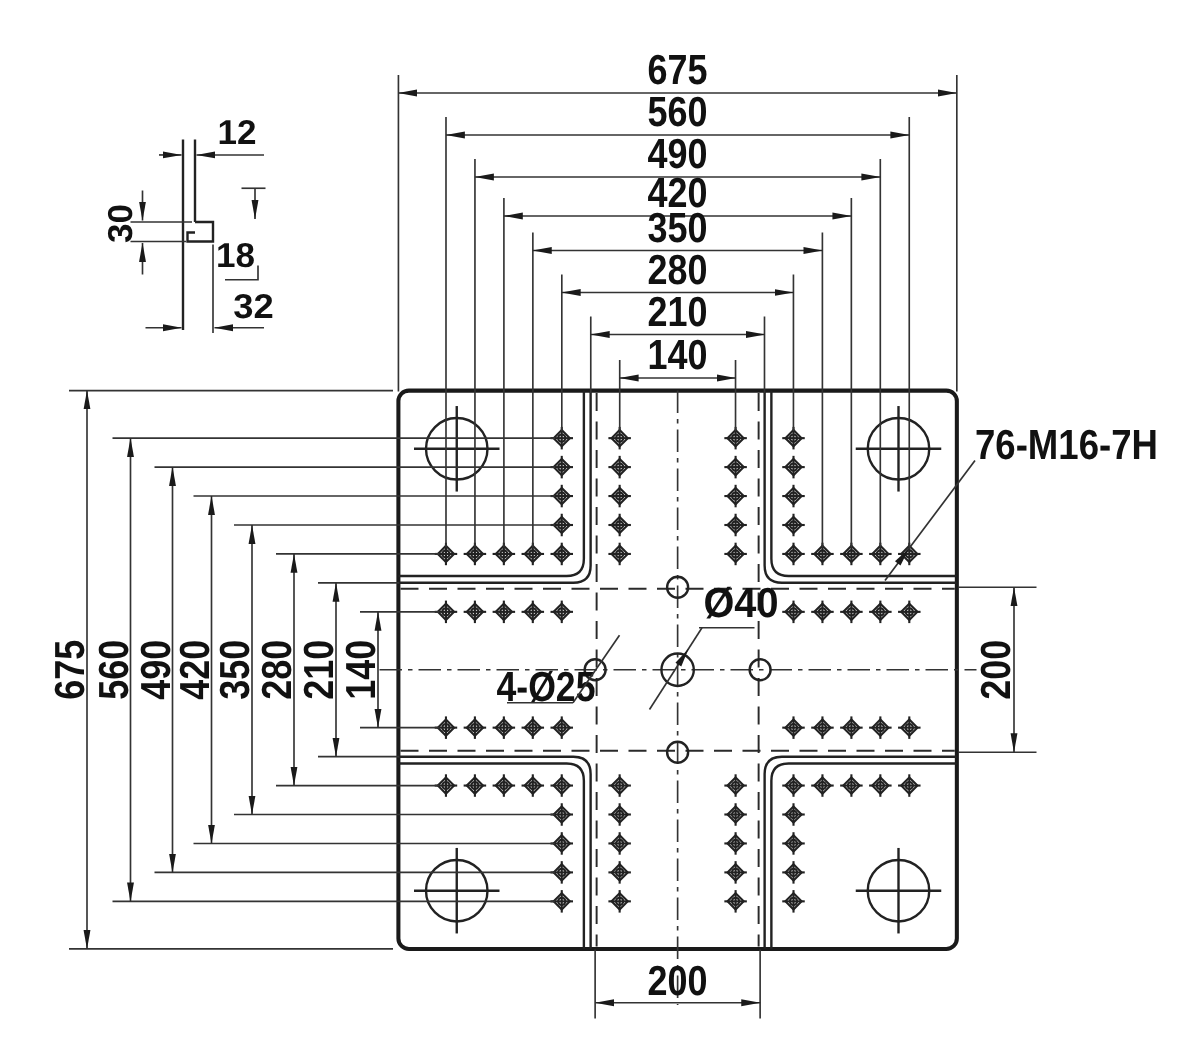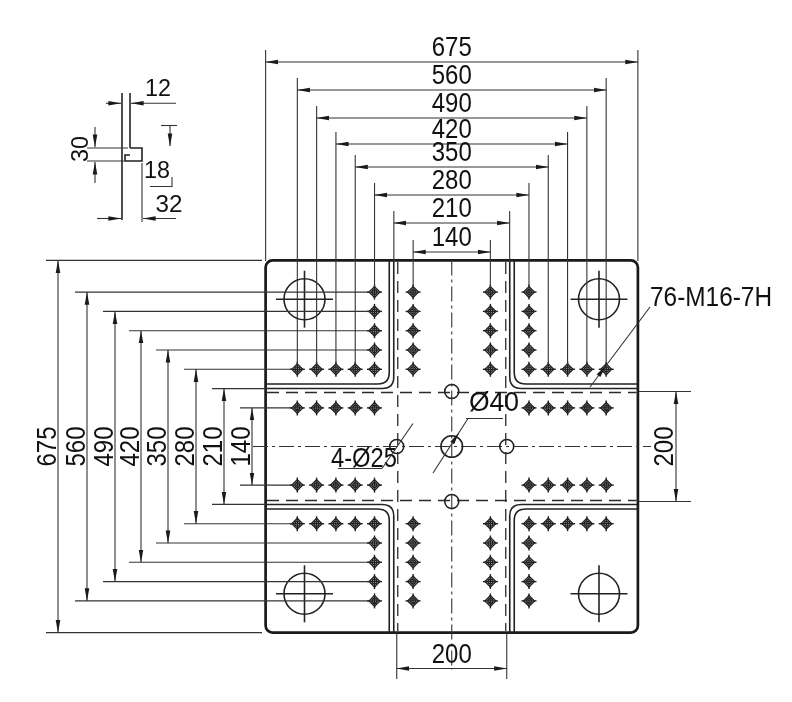--- a/index.html
+++ b/index.html
@@ -1,16 +1,16 @@
 <!DOCTYPE html>
 <html><head>
 <meta charset="utf-8">
 <style>
   html,body{margin:0;padding:0;background:#fff;}
-  #stage{width:792px;height:702px;position:relative;background:#a3a3a3;overflow:hidden;}
+  #stage{width:792px;height:702px;position:relative;background:#a3a3a3;overflow:hidden;font-weight:bold;}
   svg{display:block;}
   text{font-family:"Liberation Sans","DejaVu Sans",sans-serif;fill:#111;}
   .dimtxt{font-size:28px;}
   .dettxt{font-size:23px;}
   .thick{stroke:#1a1a1a;stroke-width:2.7;fill:none;}
   .med{stroke:#222;stroke-width:1.6;fill:none;}
   .thin{stroke:#333;stroke-width:1.1;fill:none;}
   .dash{stroke:#2a2a2a;stroke-width:1.3;fill:none;stroke-dasharray:12 7;}
   .cl{stroke:#333;stroke-width:1.1;fill:none;stroke-dasharray:15 4 3 4;}
 </style>

